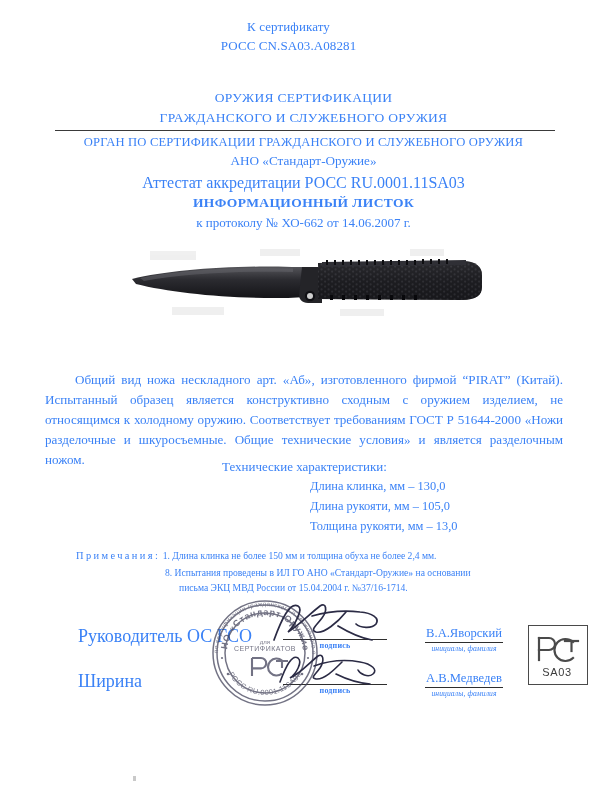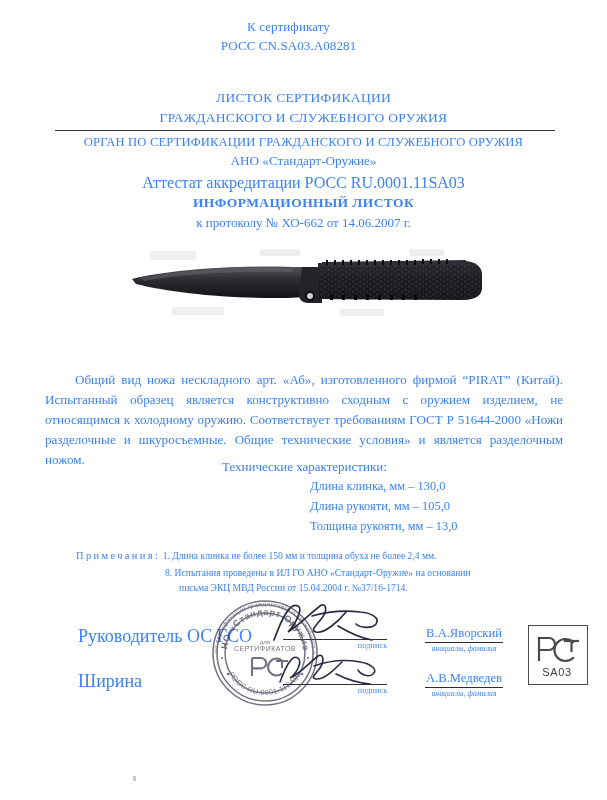--- a/index.html
+++ b/index.html
@@ -160,21 +160,22 @@
     position: absolute;
     left: 78px;
     font-size: 18px;
   }
   .sig-role.r1 { top: 626px; }
   .sig-role.r2 { top: 671px; }
 
   .sig-slot {
     position: absolute;
     width: 104px;
-    text-align: right;
+    text-align: center;
+    font-weight: bold;
   }
   .sig-slot.s1 { top: 628px; left: 283px; }
   .sig-slot.s2 { top: 673px; left: 283px; }
   .sig-slot .sline {
     display: block;
     border-bottom: 1px solid #2e2e2e;
     height: 11px;
   }
   .sig-slot .scap {
     display: block;
@@ -248,21 +249,21 @@
 <body>
 
 <div class="page">
 
   <div class="cert-ref">
     <span class="line1">К сертификату</span>
     <span class="line2">РОСС CN.SA03.A08281</span>
   </div>
 
   <div class="org-head">
-    <span class="t1">ЛИСТОК СЕРТИФИКАЦИИ</span>
+    <span class="t1">ОРУЖИЯ СЕРТИФИКАЦИИ</span>
     <span class="t1">ГРАЖДАНСКОГО И СЛУЖЕБНОГО ОРУЖИЯ</span>
   </div>
 
   <div class="rule"></div>
 
   <div class="org-head2">
     <span class="t2">ОРГАН ПО СЕРТИФИКАЦИИ ГРАЖДАНСКОГО И СЛУЖЕБНОГО ОРУЖИЯ</span>
     <span class="t3">АНО «Стандарт-Оружие»</span>
     <span class="t4">Аттестат аккредитации РОСС RU.0001.11SA03</span>
   </div>

